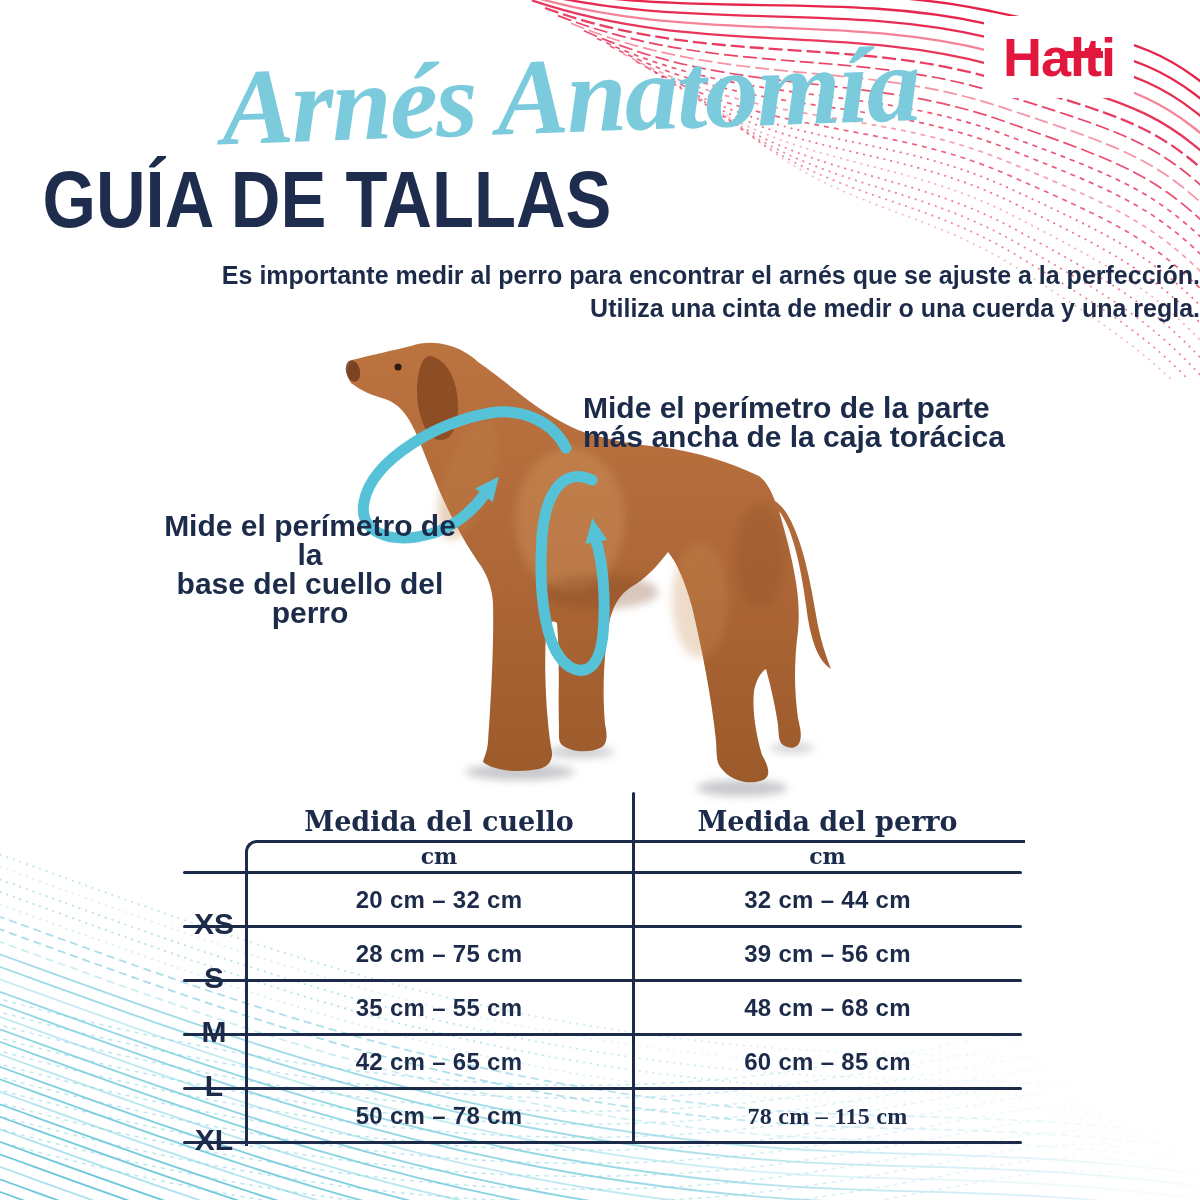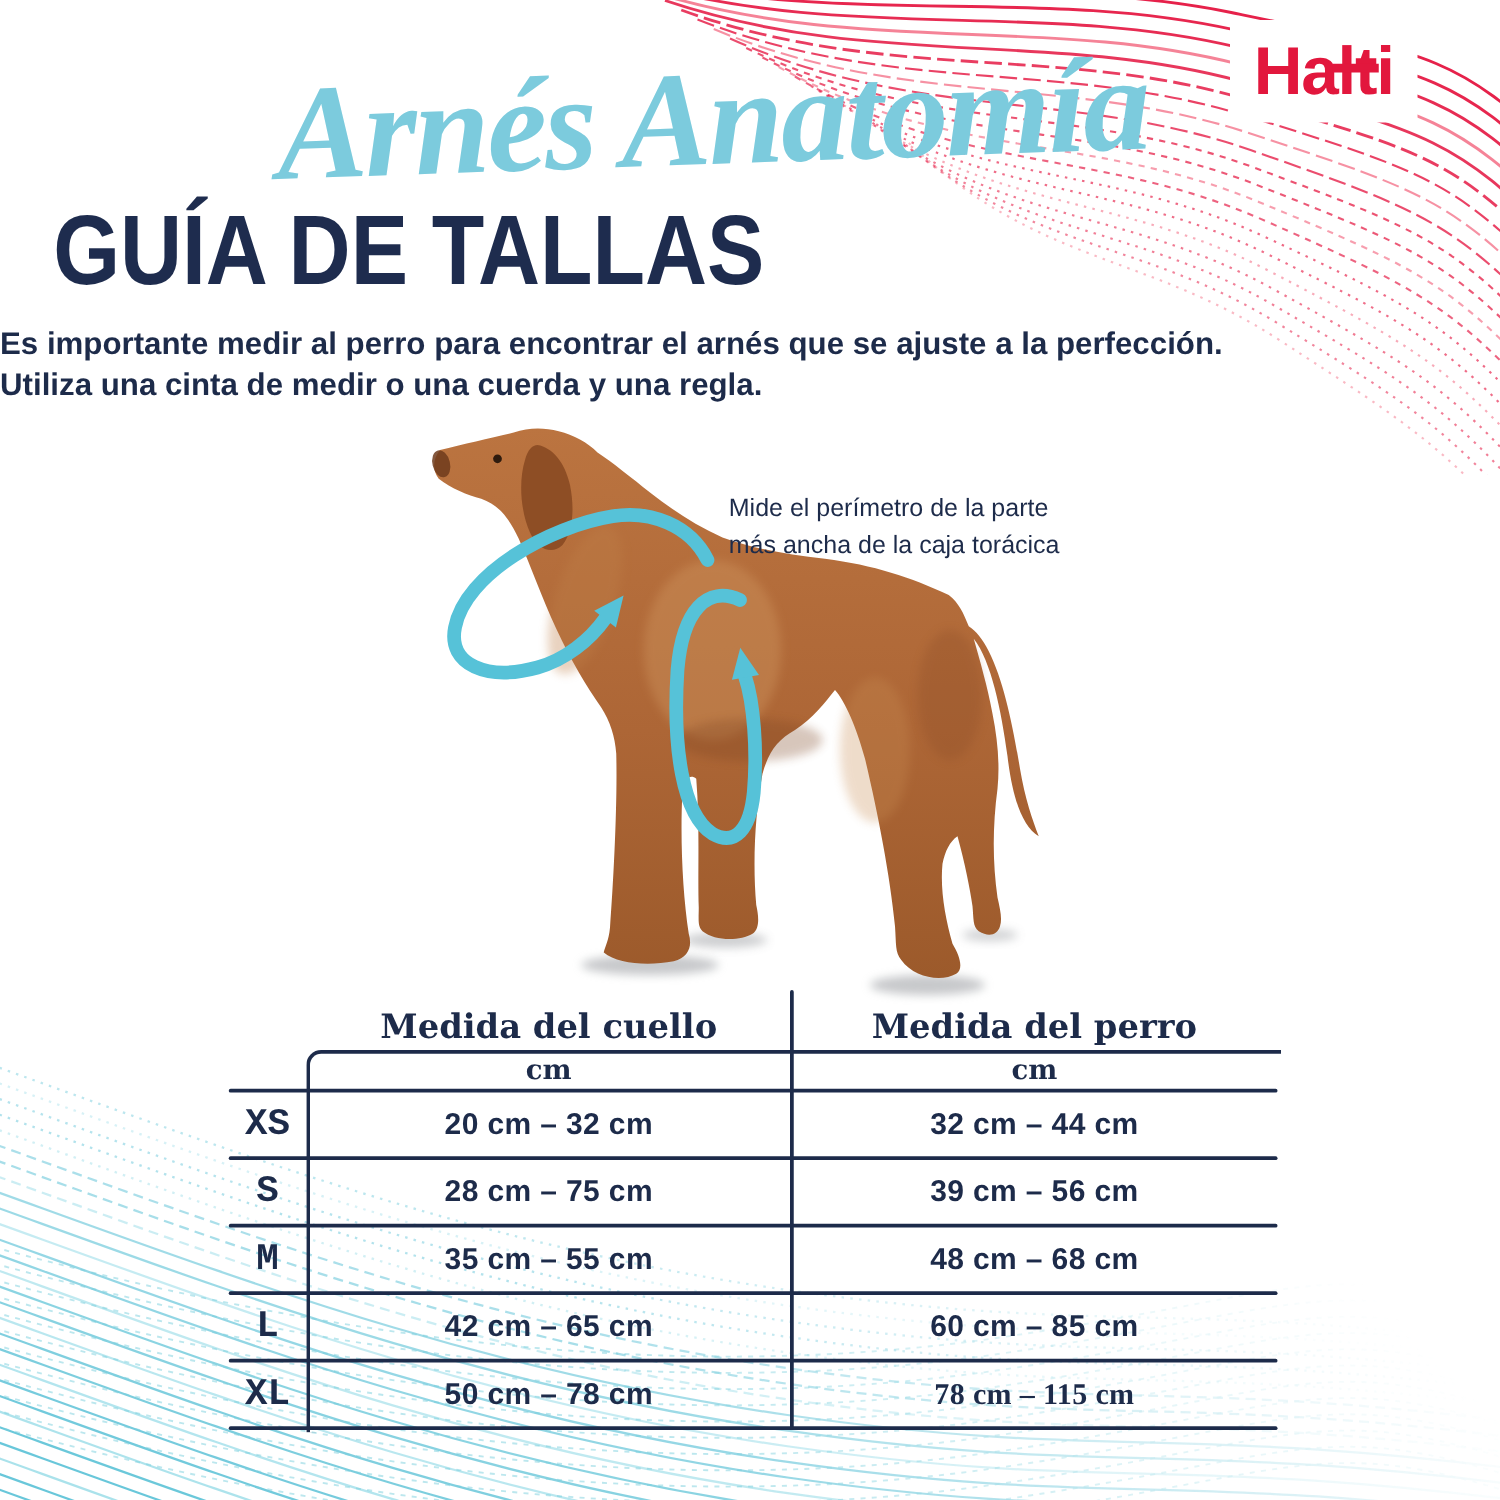--- a/index.html
+++ b/index.html
@@ -19,31 +19,31 @@
   #logo-text{position:relative;font-weight:bold;font-size:54px;letter-spacing:-1px;color:#e2173d;line-height:1;}
   #logo-bar{position:absolute;left:63px;top:21px;width:37px;height:7px;background:#e2173d;}
   
   #script-title{left:0;top:34px;width:1140px;text-align:center;z-index:5;
      font-family:"Liberation Serif",serif;font-style:italic;font-weight:bold;
      font-size:108px;line-height:1.15;color:#7ccbdd;transform:rotate(-2deg);letter-spacing:-2px;}
   #main-title{left:0;top:160px;width:1075px;text-align:left;z-index:5;color:#1e2c4e;}
   #main-title span{display:inline-block;font-weight:bold;font-size:79px;line-height:1;
      transform:scaleX(0.87);letter-spacing:0px;}
   
-  #intro{left:0;top:259px;width:1200px;text-align:left;z-index:5;
+  #intro{left:0;top:259px;width:1200px;text-align:right;z-index:5;
      font-weight:bold;font-size:25px;line-height:33px;}
   
-  .annot{z-index:6;font-size:20px;line-height:29px;font-weight:400;color:#1d2b4a;}
+  .annot{z-index:6;font-size:30px;line-height:29px;font-weight:700;color:#1d2b4a;}
   #annot-chest{left:583px;top:393px;text-align:left;}
   #annot-neck{left:162px;top:511px;width:296px;text-align:center;}
   
   .tcell{position:absolute;display:flex;align-items:center;justify-content:center;z-index:5;}
   .thead{font-family:"DejaVu Serif","Liberation Serif",serif;font-weight:bold;font-size:27px;}
   .tunit{font-family:"DejaVu Serif","Liberation Serif",serif;font-weight:bold;font-size:22px;}
-  .tsize{font-family:Liberation Mono, monospace;font-weight:bold;font-size:30px;}
+  .tsize{font-family:Liberation Sans, sans-serif;font-weight:bold;font-size:30px;margin-top:24px;}
   .tval{font-size:24px;font-weight:600;letter-spacing:0.3px;}
   .hline{position:absolute;height:3px;background:#1d2b4a;z-index:4;border-radius:2px;}
   #corner-box{position:absolute;left:245px;top:840px;width:777px;height:303px;z-index:4;
       border-left:3px solid #1d2b4a;border-top:3px solid #1d2b4a;border-top-left-radius:12px;}
   #vline-center{position:absolute;left:632px;top:792px;width:3px;height:352px;background:#1d2b4a;z-index:4;border-radius:2px;}
   #dog-svg{position:absolute;left:320px;top:330px;z-index:2;}
 </style>
 </head>
 <body>
 
@@ -190,20 +190,24 @@
 
   <div id="intro" class="abs">
     <div>Es importante medir al perro para encontrar el arnés que se ajuste a la perfección.</div>
     <div>Utiliza una cinta de medir o una cuerda y una regla.</div>
   </div>
 
   <div id="annot-chest" class="abs annot">
     <div>Mide el perímetro de la parte</div>
     <div>más ancha de la caja torácica</div>
   </div>
+  <div id="annot-neck" class="abs annot">
+    <div>Mide el perímetro de la</div>
+    <div>base del cuello del perro</div>
+  </div>
 
   <div id="corner-box"></div>
   <div id="vline-center"></div>
   <div class="hline" style="left:183px;top:871px;width:839px;"></div>
   <div class="hline" style="left:183px;top:925px;width:839px;"></div>
   <div class="hline" style="left:183px;top:979px;width:839px;"></div>
   <div class="hline" style="left:183px;top:1033px;width:839px;"></div>
   <div class="hline" style="left:183px;top:1087px;width:839px;"></div>
   <div class="hline" style="left:183px;top:1141px;width:839px;"></div>
 

